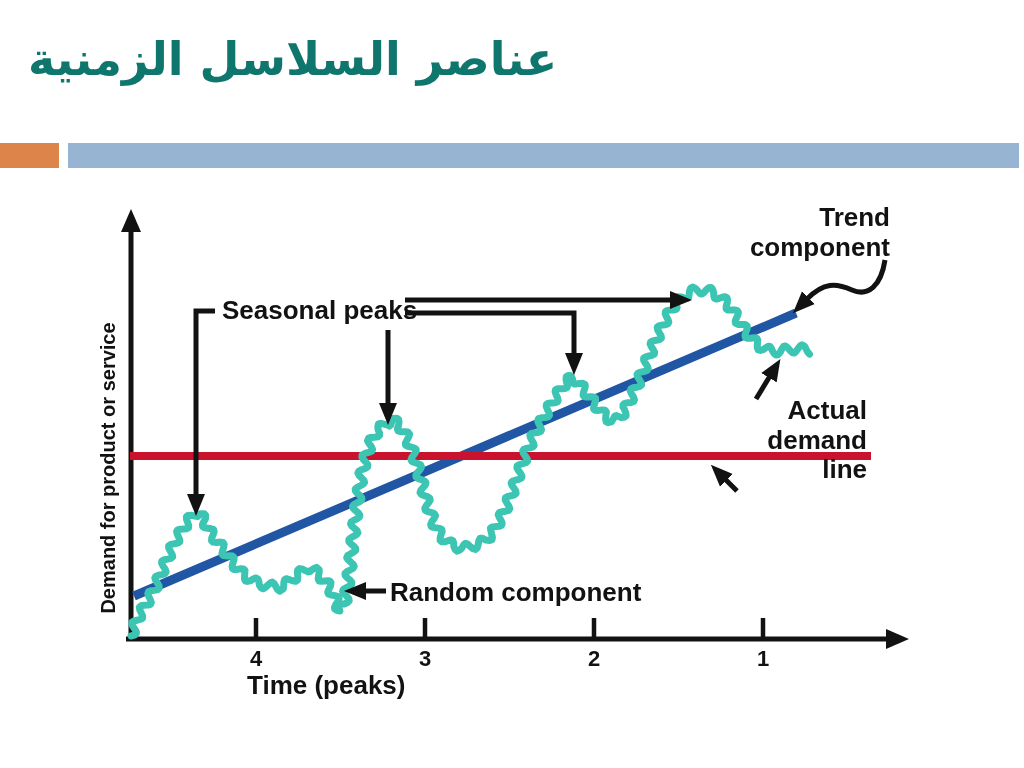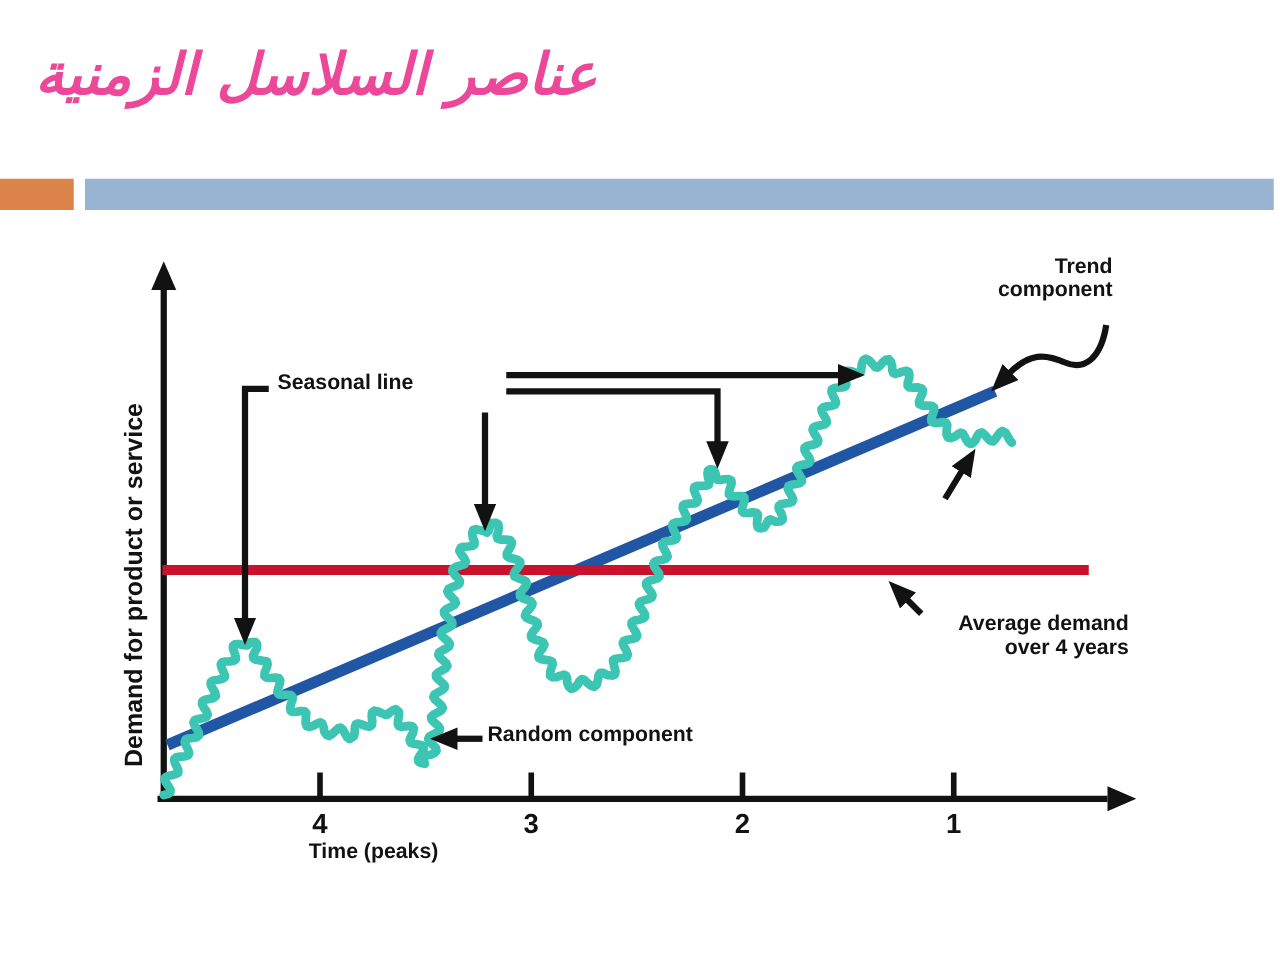--- a/index.html
+++ b/index.html
@@ -5,34 +5,34 @@
   html,body{margin:0;padding:0;background:#fff;}
   .slide{position:relative;width:1024px;height:768px;background:#ffffff;overflow:hidden;
          font-family:"Liberation Sans",sans-serif;}
   .page-title{position:absolute;left:28px;top:30px;width:560px;height:80px;
               font-family:"DejaVu Sans",sans-serif;font-weight:bold;font-size:46px;
               line-height:1.3;direction:rtl;text-align:left;}
   .bar{position:absolute;top:143px;height:25px;}
   .bar-orange{left:0;width:59px;}
   .bar-blue{left:68px;width:951px;}
   .chart-svg{position:absolute;left:0;top:0;width:1024px;height:768px;}
-  .lbl{position:absolute;color:#121212;font-weight:bold;font-size:17px;line-height:1.14;
+  .lbl{position:absolute;color:#121212;font-weight:bold;font-size:26px;line-height:1.14;
        white-space:pre-line;}
   .lbl-right{text-align:right;}
   .y-axis-label{position:absolute;left:108px;top:468px;transform:translate(-50%,-50%) rotate(-90deg);
        color:#121212;font-weight:bold;font-size:20px;white-space:nowrap;}
   .tick-label{position:absolute;top:646px;transform:translateX(-50%);color:#121212;
        font-weight:bold;font-size:22px;}
 </style>
 </head>
 <body>
 
 <div class="slide">
 
-  <div class="page-title" style="color: #ec4899; font-style: italic;">عناصر السلاسل الزمنية</div>
+  <div class="page-title" style="color: #0f766e;">عناصر السلاسل الزمنية</div>
 
   <div class="bar bar-orange" style="background: rgb(220, 132, 73);"></div>
   <div class="bar bar-blue" style="background: rgb(152, 180, 211);"></div>
 
   <svg class="chart-svg" viewBox="0 0 1024 768" xmlns="http://www.w3.org/2000/svg">
     <defs>
       <marker id="ah" markerUnits="strokeWidth" markerWidth="4.6" markerHeight="3.8" refX="0.4" refY="1.9" orient="auto">
         <path d="M0,0.1 L4.4,1.9 L0,3.7 Z" fill="#121212"></path>
       </marker>
     </defs>
@@ -56,28 +56,28 @@
         <path d="M388,330 L388,405" fill="none" stroke="#121212" stroke-width="5" stroke-linejoin="miter" marker-end="url(#ah)"></path>
         <path d="M405,300 L672,300" fill="none" stroke="#121212" stroke-width="5" stroke-linejoin="miter" marker-end="url(#ah)"></path>
         <path d="M405,313 L574,313 L574,355" fill="none" stroke="#121212" stroke-width="5" stroke-linejoin="miter" marker-end="url(#ah)"></path>
         <path d="M885,260 C881,286 868,297 852,290 C836,283 824,282 807,299" fill="none" stroke="#121212" stroke-width="5" stroke-linejoin="miter" marker-end="url(#ah)"></path>
         <path d="M756,399 L770,376" fill="none" stroke="#121212" stroke-width="5" stroke-linejoin="miter" marker-end="url(#ah)"></path>
         <path d="M737,491 L725,479" fill="none" stroke="#121212" stroke-width="5" stroke-linejoin="miter" marker-end="url(#ah)"></path>
         <path d="M386,591 L364,591" fill="none" stroke="#121212" stroke-width="5" stroke-linejoin="miter" marker-end="url(#ah)"></path>
       </g>
   </svg>
 
-  <div class="lbl" style="left:222px;top:296px;">Seasonal line</div>
+  <div class="lbl" style="left:222px;top:296px;">Seasonal peaks</div>
 
   <div class="lbl lbl-right" style="left:740px;top:203px;width:150px;">Trend
 component</div>
 
+  <div class="lbl lbl-right" style="left:700px;top:396px;width:167px;">Actual demand
+line</div>
 
-  <div class="lbl lbl-right" style="left:703px;top:489px;width:200px;">Average demand
-over 4 years</div>
 
   <div class="lbl" style="left:390px;top:578px;">Random component</div>
 
   <div class="lbl" style="left:247px;top:671px;">Time (peaks)</div>
 
   <div class="y-axis-label">Demand for product or service</div>
 
   <div id="tick-labels">
       <div class="tick-label" style="left: 256px;">4</div>
       <div class="tick-label" style="left: 425px;">3</div>

